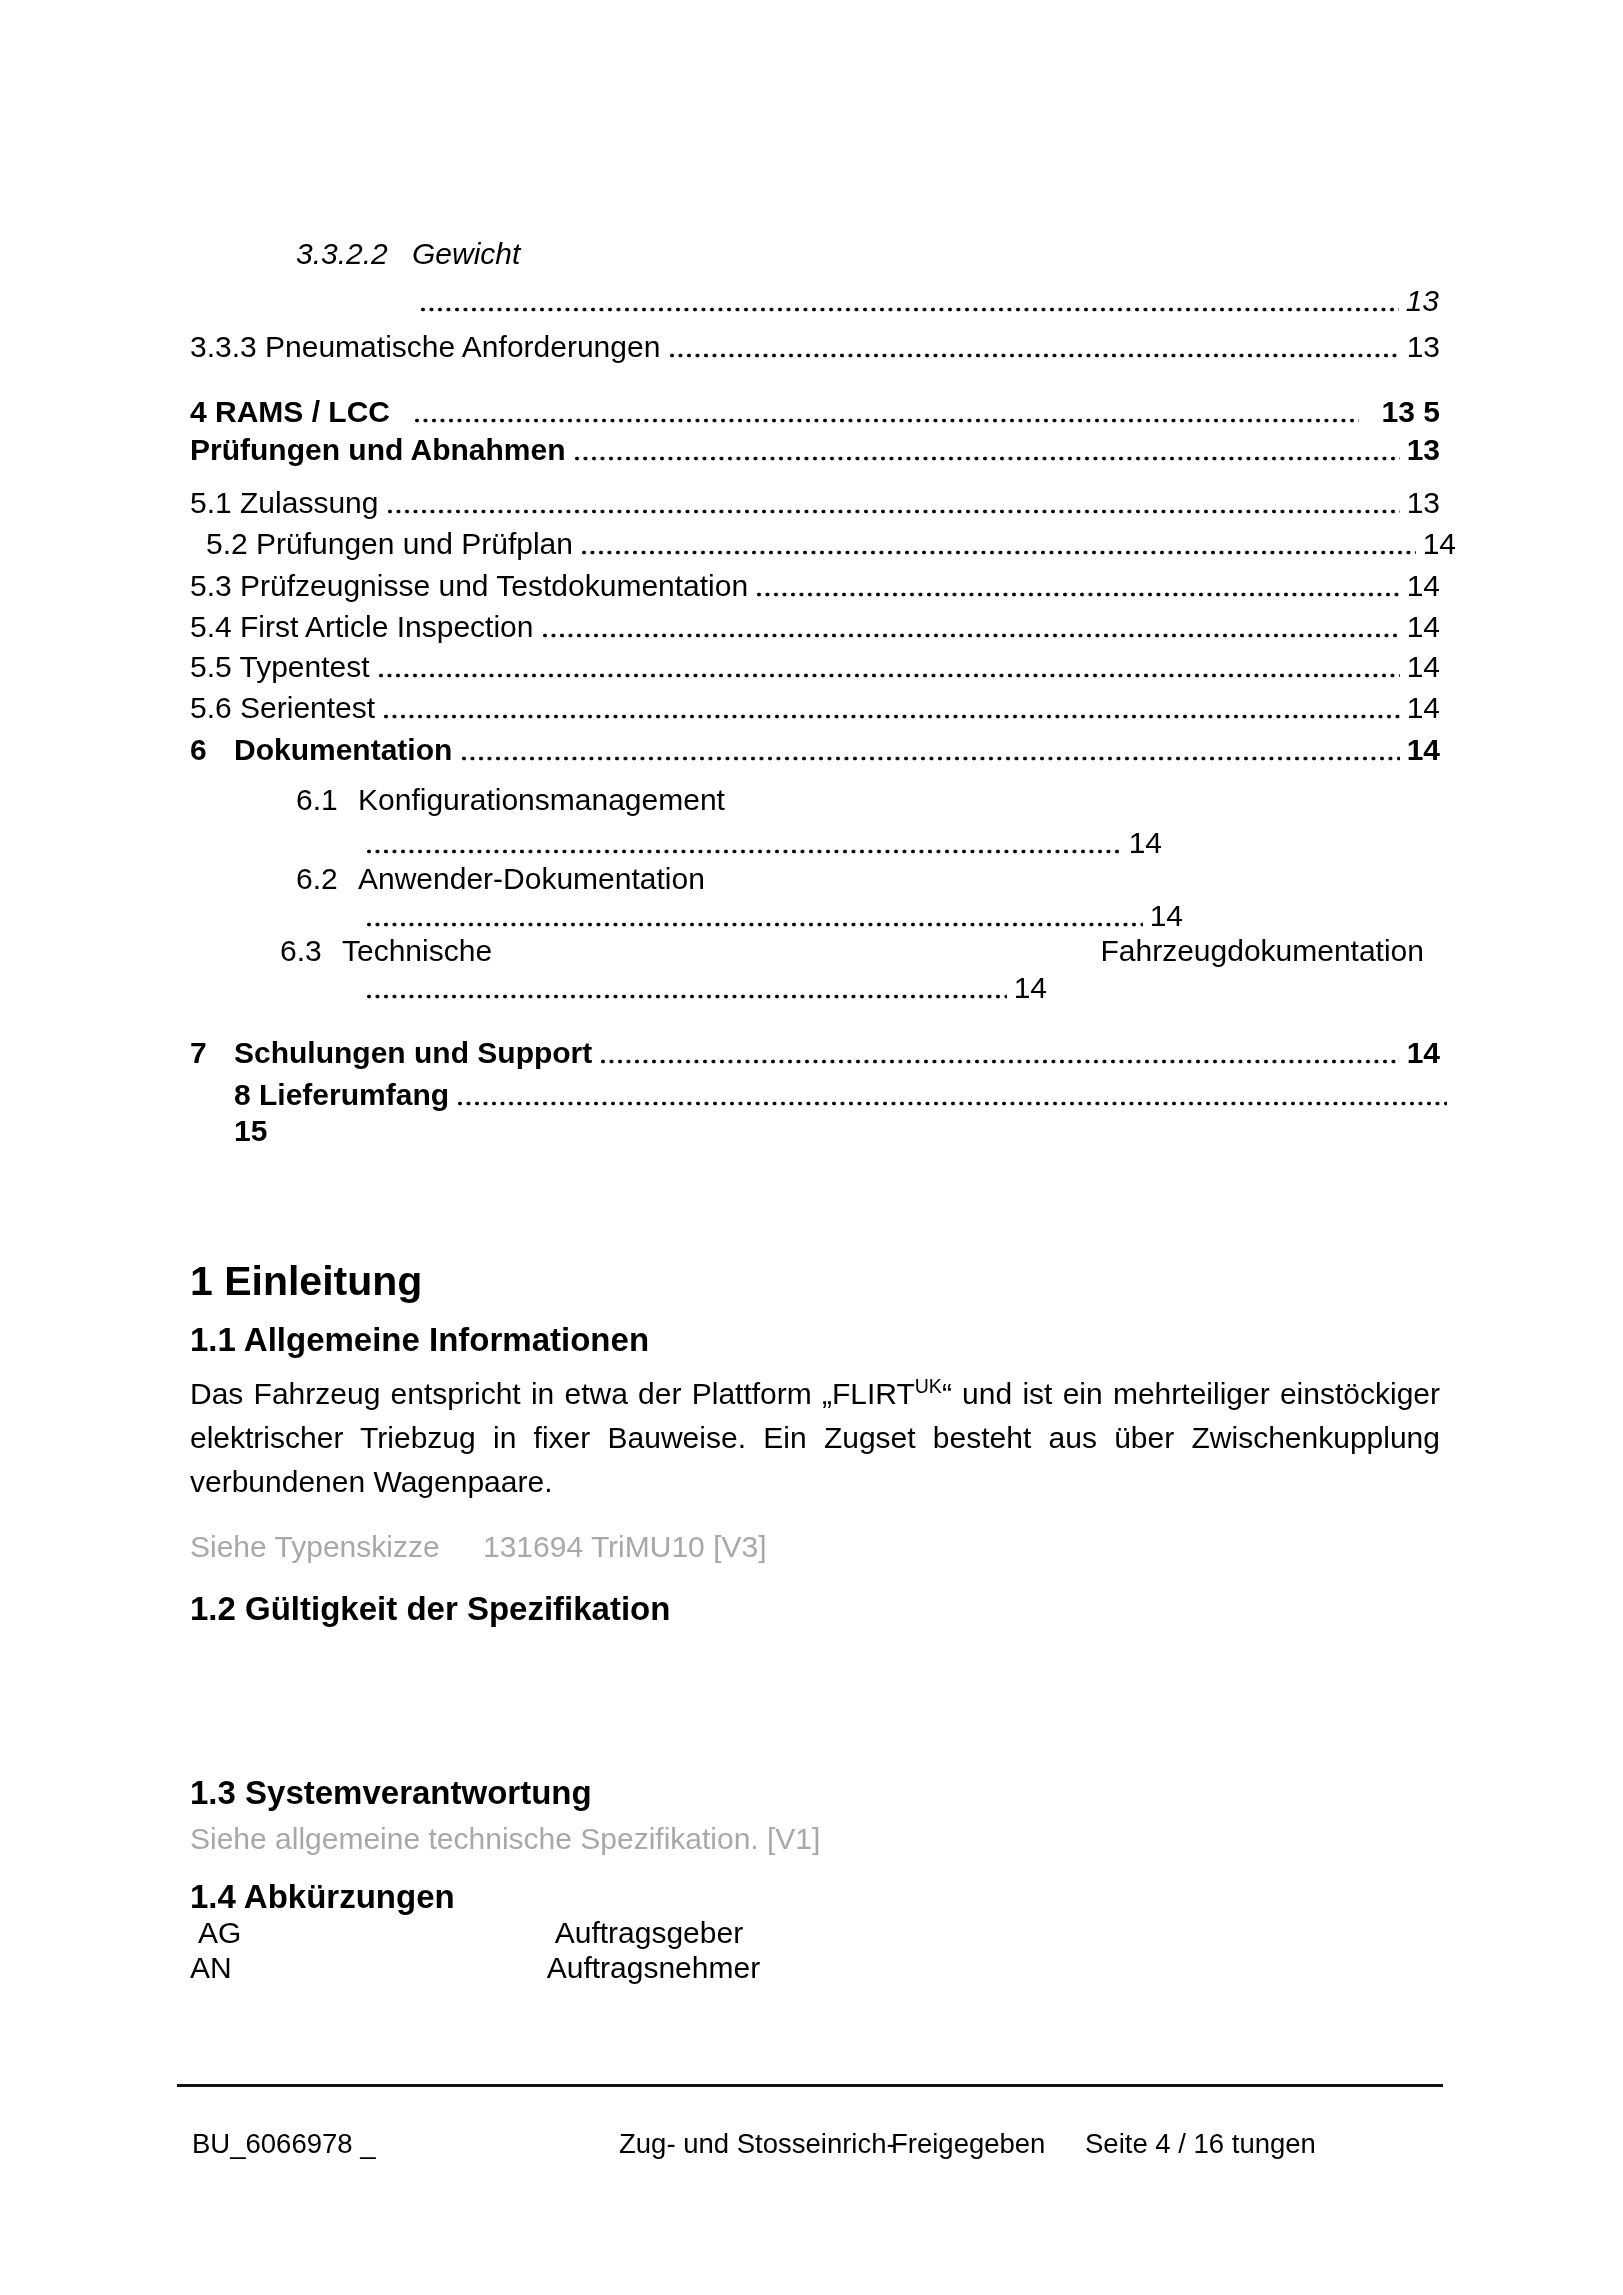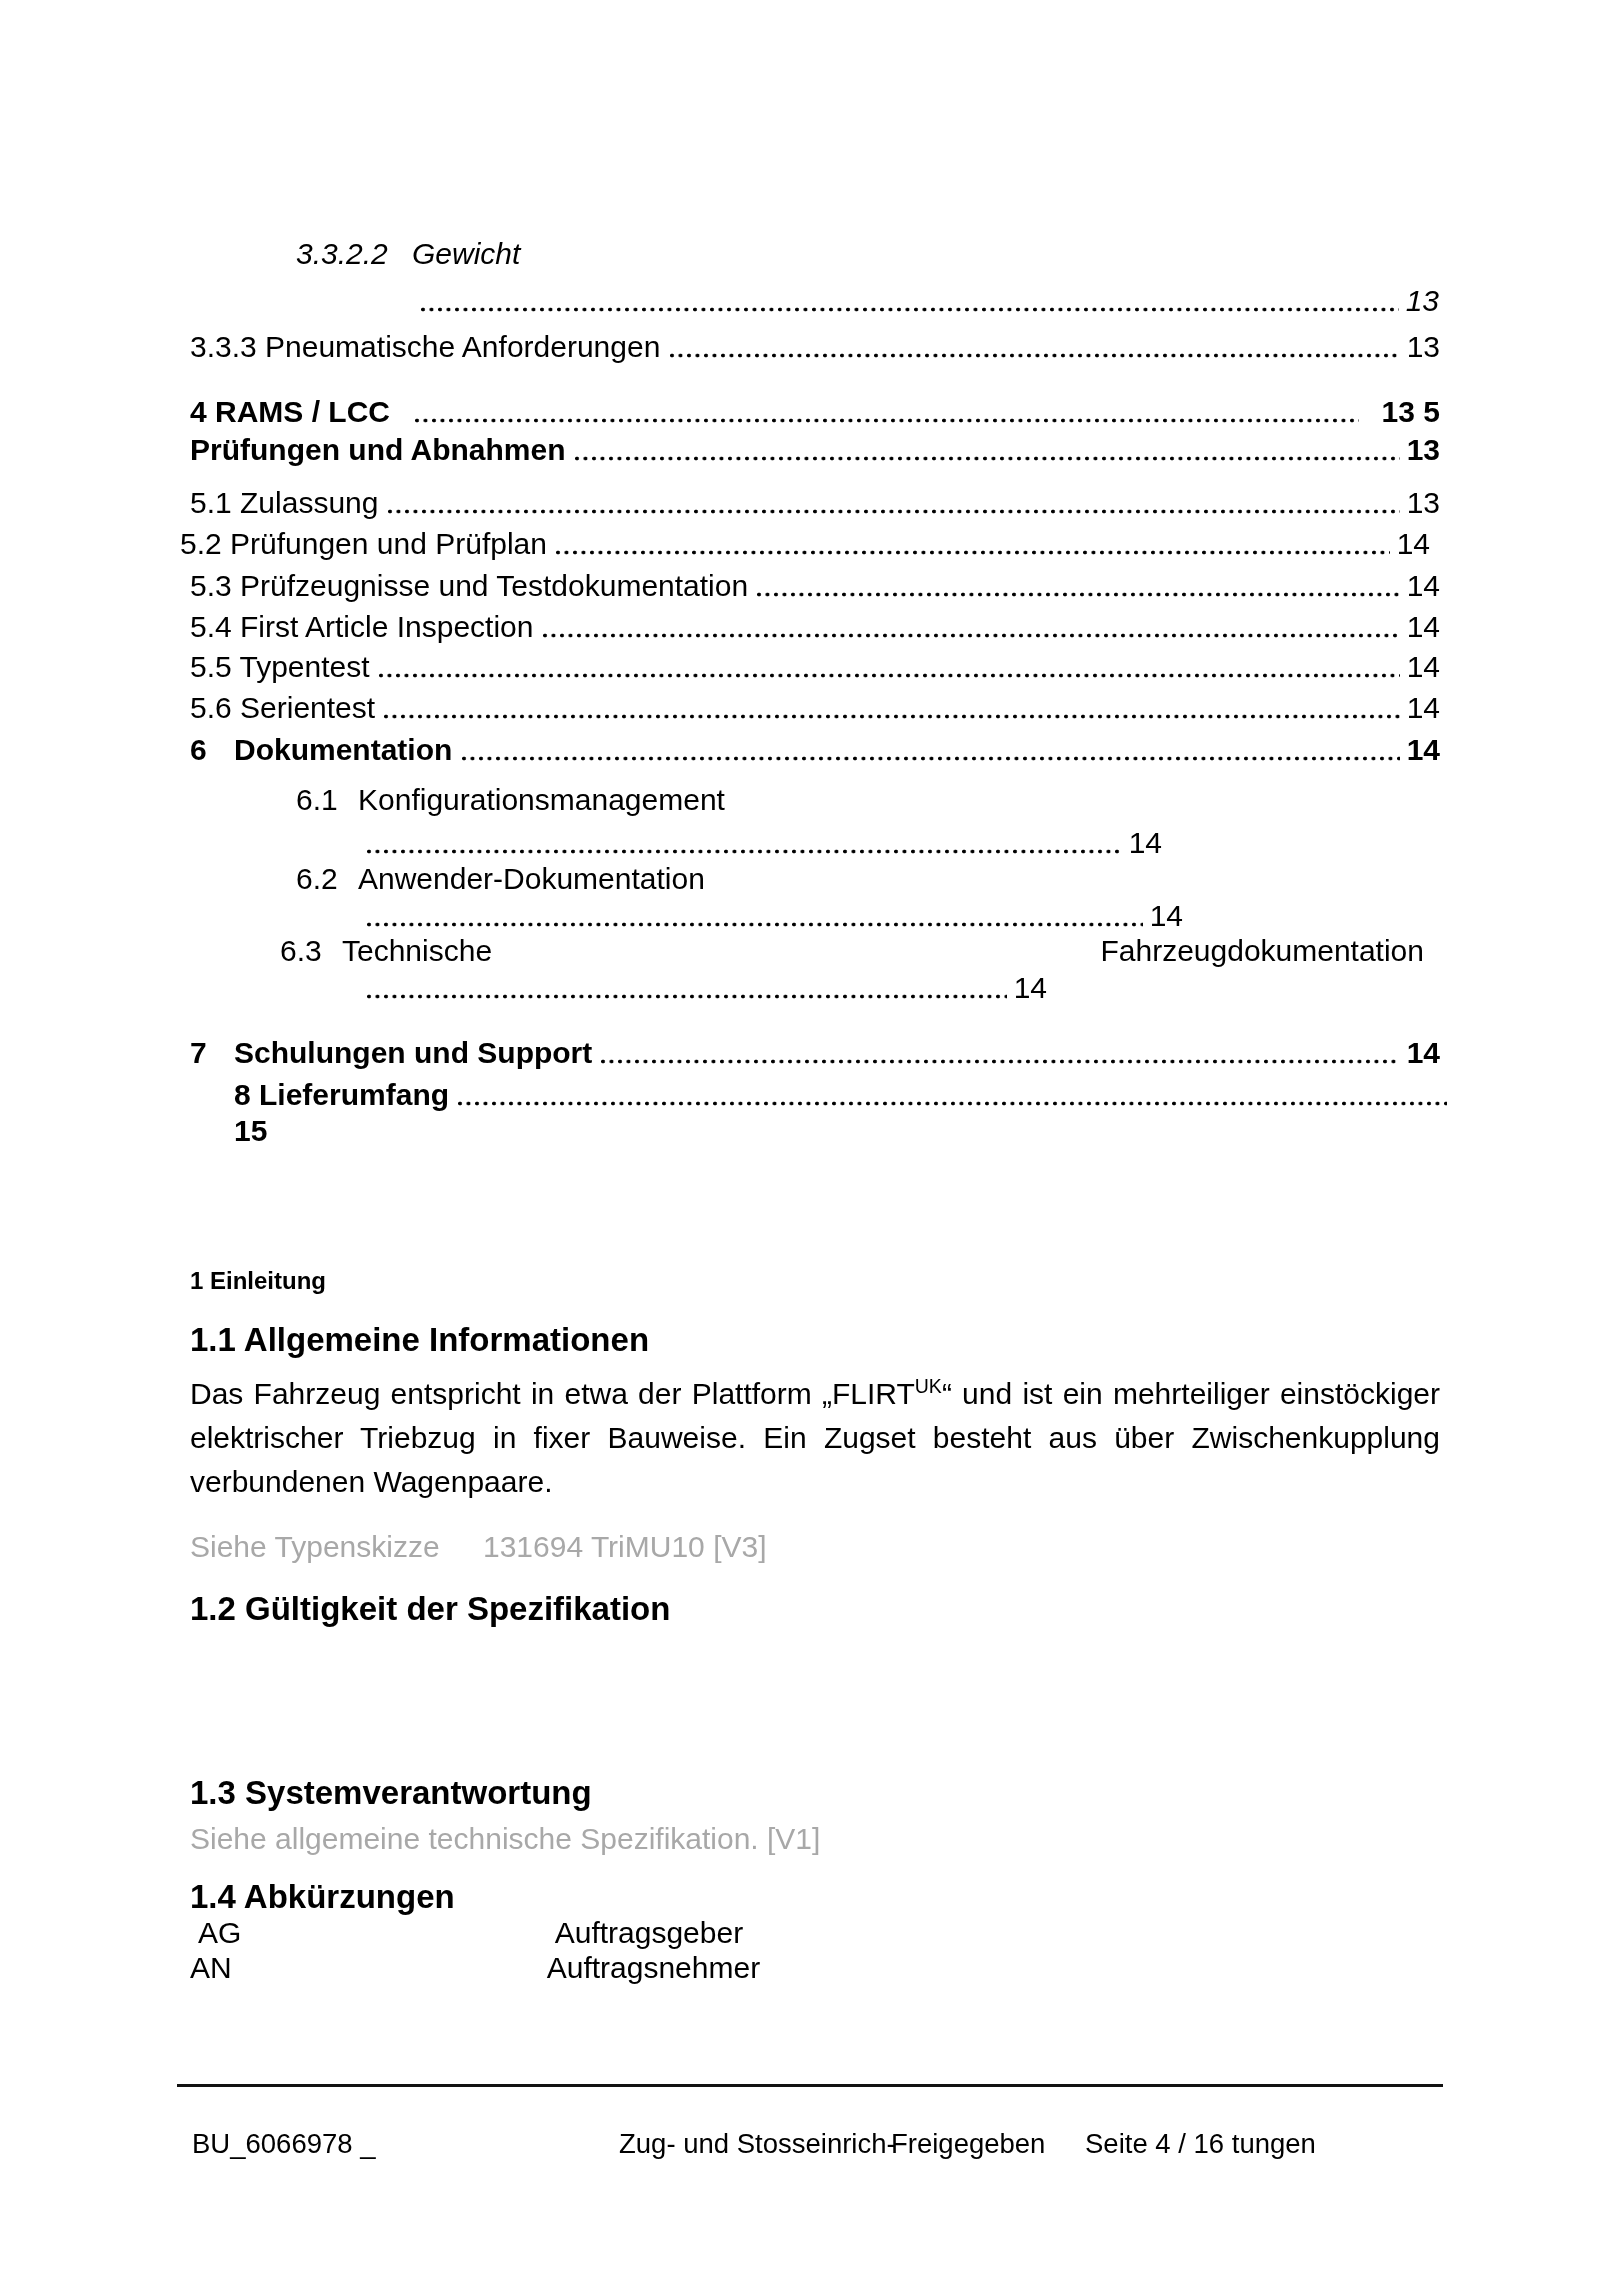--- a/index.html
+++ b/index.html
@@ -16,21 +16,21 @@
   .b{font-weight:bold;}
   .it{font-style:italic;}
   .num-col{display:inline-block;flex:0 0 auto;}
   .w67{width:44px;} .w95{width:62px;} .w178{width:116px;}
   .leader{
     flex:1 1 auto;height:5.2px;margin:0 6.5px 5.9px 9.2px;
     background-image:radial-gradient(circle at 2px 2.6px,#000 1.6px,transparent 2.3px);
     background-size:8.5px 5.2px;background-repeat:repeat-x;background-position:left center;
   }
   .pagenum{flex:0 0 auto;}
-  .h1{position:absolute;font-size:24px;font-weight:bold;line-height:38px;}
+  .h1{position:absolute;font-size:41px;font-weight:bold;line-height:38px;}
   .h2{position:absolute;font-size:33px;font-weight:bold;line-height:35px;}
   .para{position:absolute;left:190px;width:1250px;font-size:30px;line-height:44px;text-align:justify;}
   .para2{line-height:43px;}
   .note{position:absolute;left:190px;font-size:30px;line-height:34px;color:#a8a8a8;white-space:nowrap;}
   .note-part2{position:absolute;left:293px;top:0;}
   .abbr-row{position:absolute;left:190px;font-size:30px;line-height:34px;white-space:nowrap;}
   .abbr-key{display:inline-block;width:350px;}
   .footer-rule{position:absolute;left:177px;top:2084px;width:1266px;height:2.6px;background:#111;}
   .footer-text{position:absolute;top:2128px;left:0;width:1623px;font-size:27.5px;line-height:31px;}
   .footer-text span{position:absolute;white-space:nowrap;}
@@ -67,21 +67,21 @@
     <span>Prüfungen und Abnahmen</span>
     <span class="leader"></span>
     <span class="pagenum">13</span>
   </div>
 
   <div class="row" style="left:190px;top:486px;width:1250px;">
     <span>5.1 Zulassung</span>
     <span class="leader"></span>
     <span class="pagenum">13</span>
   </div>
-  <div class="row" style="left:180px;top:527px;width:1250px;text-align:center;">
+  <div class="row" style="left:206px;top:527px;width:1250px;text-align:center;">
     <span>5.2 Prüfungen und Prüfplan</span>
     <span class="leader"></span>
     <span class="pagenum">14</span>
   </div>
   <div class="row" style="left:190px;top:569px;width:1250px;">
     <span>5.3 Prüfzeugnisse und Testdokumentation</span>
     <span class="leader"></span>
     <span class="pagenum">14</span>
   </div>
   <div class="row" style="left:190px;top:610px;width:1250px;">

